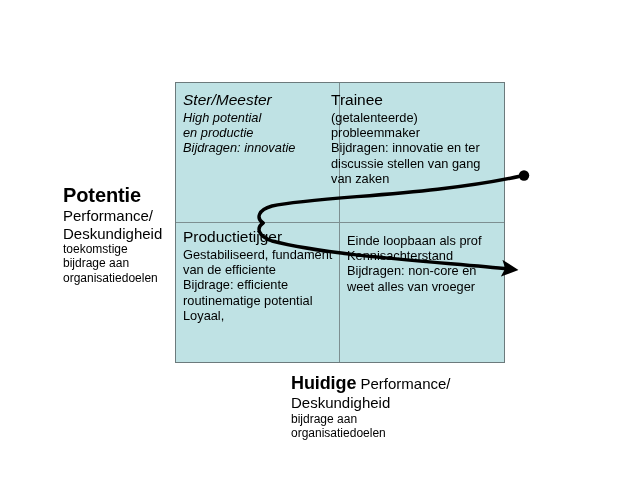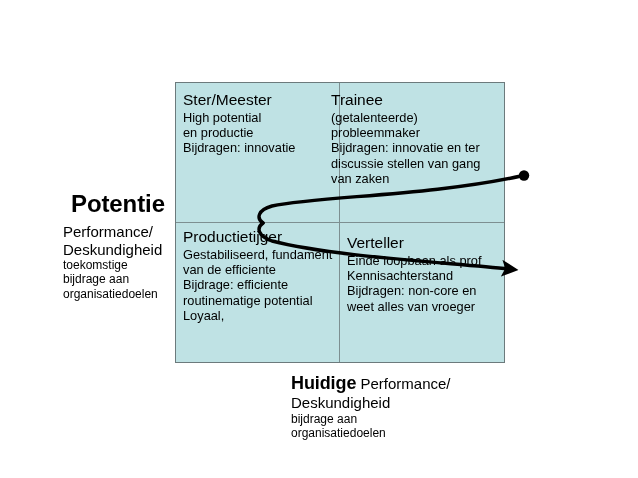--- a/index.html
+++ b/index.html
@@ -44,21 +44,21 @@
     height: 1px;
     background: #7d8f91;
   }
 
   
   .quad {
     position: absolute;
     box-sizing: border-box;
     padding: 0;
   }
-  .quad-tl { left: 0;     top: 0;     width: 163px; height: 139px; }
+  .quad-tl { left: 0;     top: 0;     width: 163px; height: 139px; font-style: italic; }
   .quad-tr { left: 148px; top: 0;     width: 164px; height: 139px; }
   .quad-bl { left: 0;     top: 140px; width: 163px; height: 140px; }
   .quad-br { left: 164px; top: 140px; width: 164px; height: 140px; }
 
   .quad-inner {
     padding: 7px 6px 0 7px;
   }
   .quad-title {
     font-size: 15.5px;
     line-height: 19px;
@@ -77,24 +77,24 @@
   .quad-br .quad-inner { padding-top: 10px; }
 
   
   #y-axis-label {
     position: absolute;
     left: 63px;
     top: 184px;
     width: 112px;
   }
   #y-axis-label .big {
-    font-size: 24px;
+    font-size: 20px;
     font-weight: bold;
     line-height: 23px;
-    margin: 8px;
+    margin: 0;
     letter-spacing: -0.1px;
   }
   #y-axis-label .mid {
     font-size: 15px;
     line-height: 17.5px;
     margin: 0;
   }
   #y-axis-label .small {
     font-size: 12px;
     line-height: 14.4px;
@@ -168,21 +168,20 @@
       <p class="quad-line">Gestabiliseerd, fundament</p>
       <p class="quad-line">van de efficiente</p>
       <p class="quad-line">Bijdrage: efficiente</p>
       <p class="quad-line">routinematige potential</p>
       <p class="quad-line">Loyaal,</p>
     </div>
   </div>
 
   <div class="quad quad-br">
     <div class="quad-inner">
-      <p class="quad-title">Verteller</p>
       <p class="quad-line">Einde loopbaan als prof</p>
       <p class="quad-line">Kennisachterstand</p>
       <p class="quad-line">Bijdragen: non-core en</p>
       <p class="quad-line">weet alles van vroeger</p>
     </div>
   </div>
 
 </div>
 
 <div id="y-axis-label">

